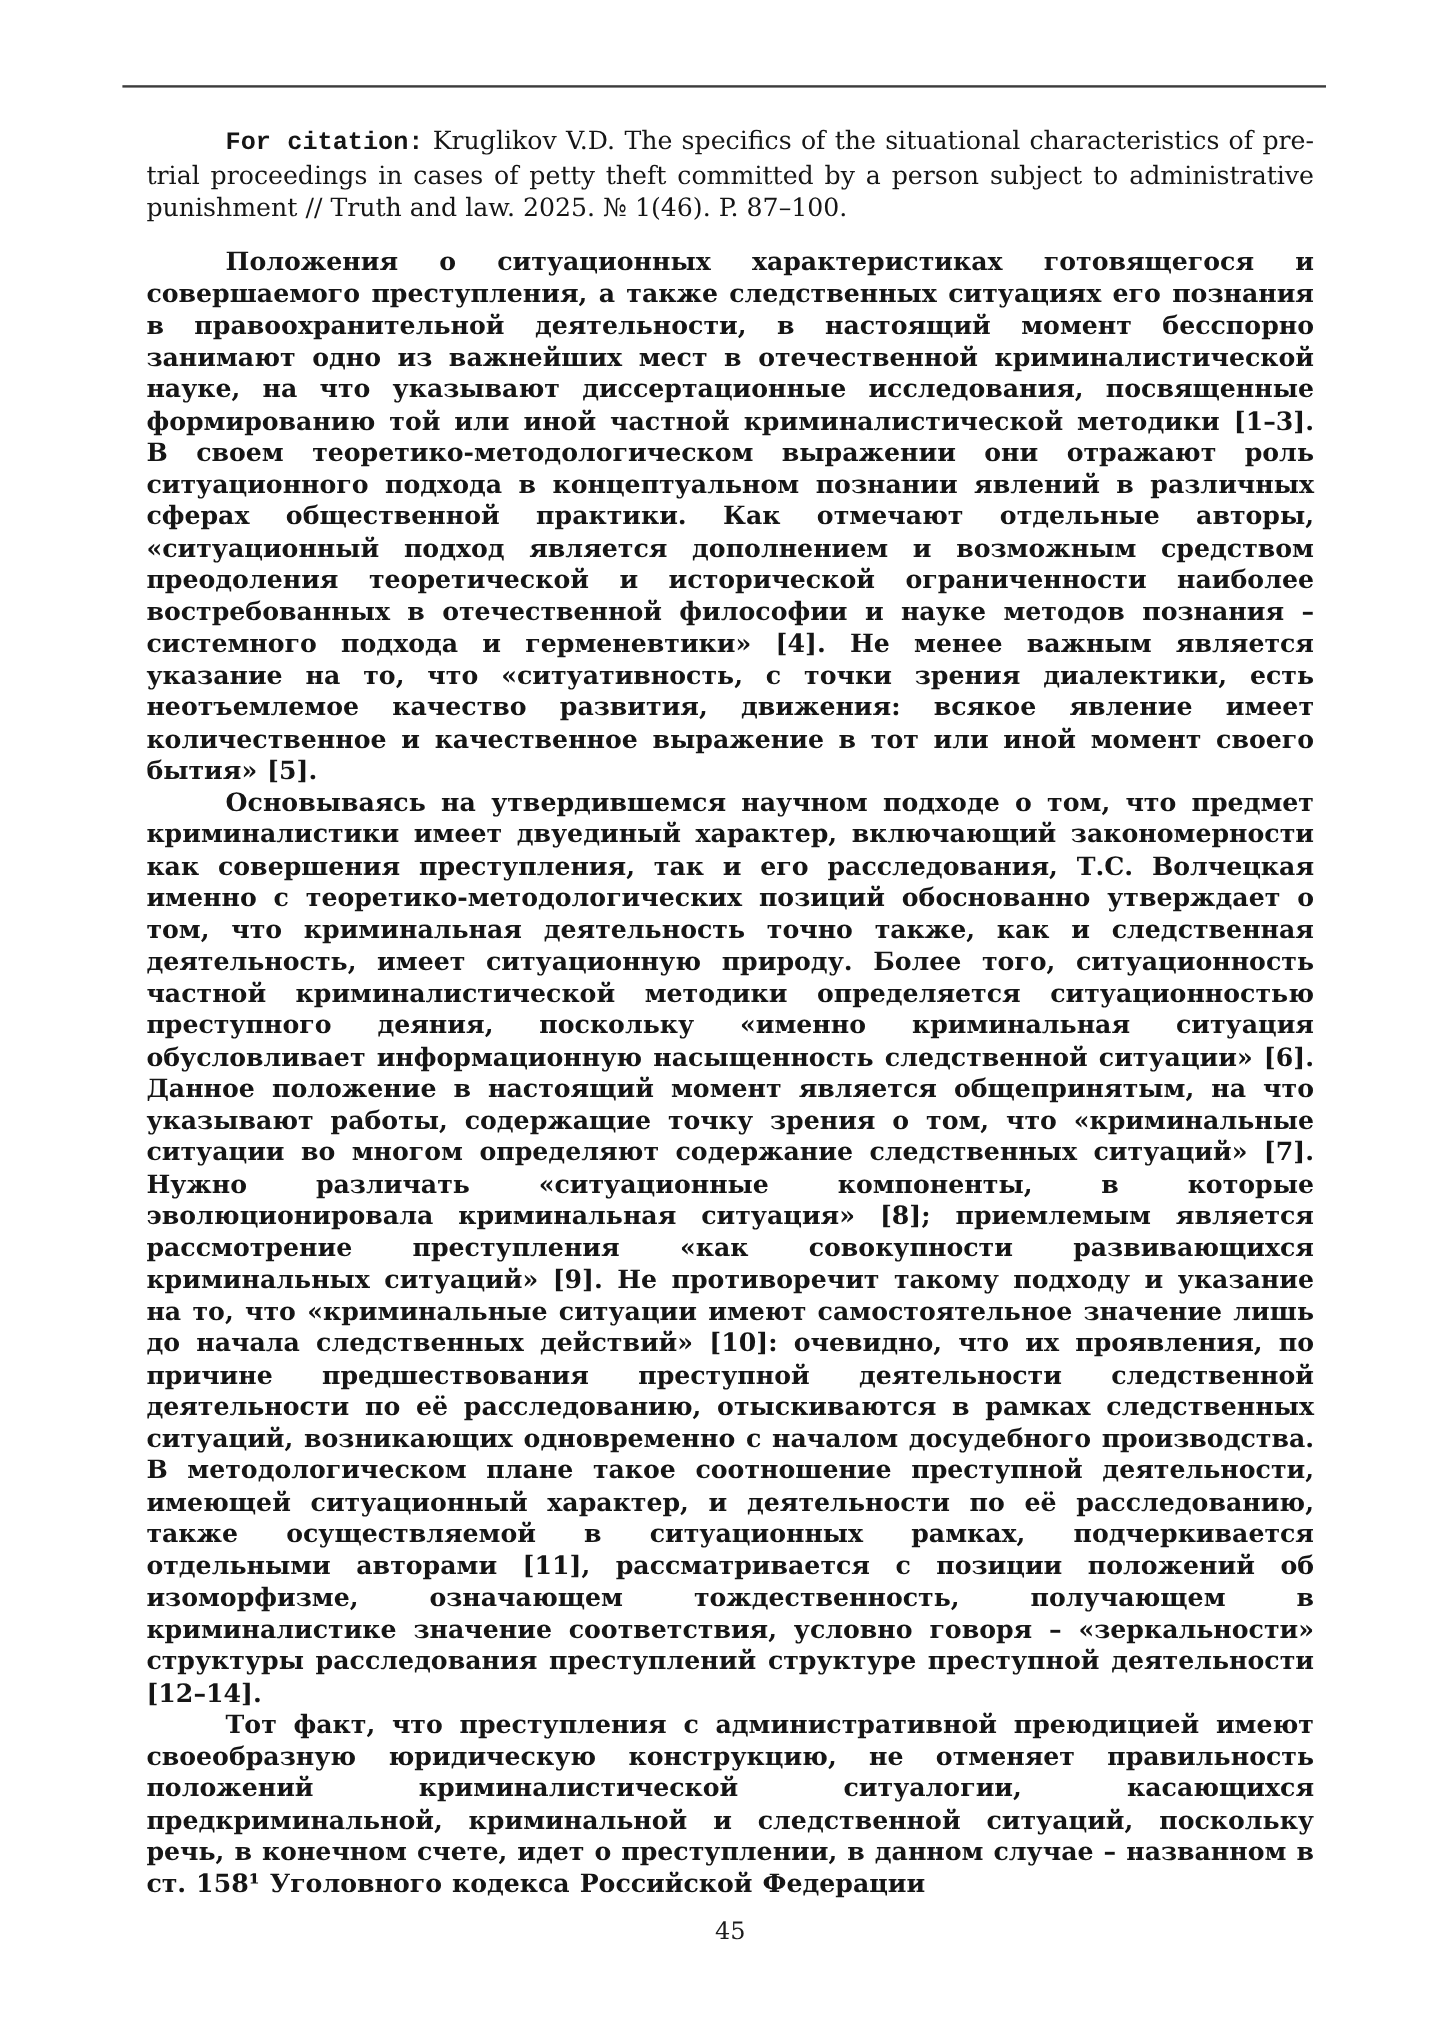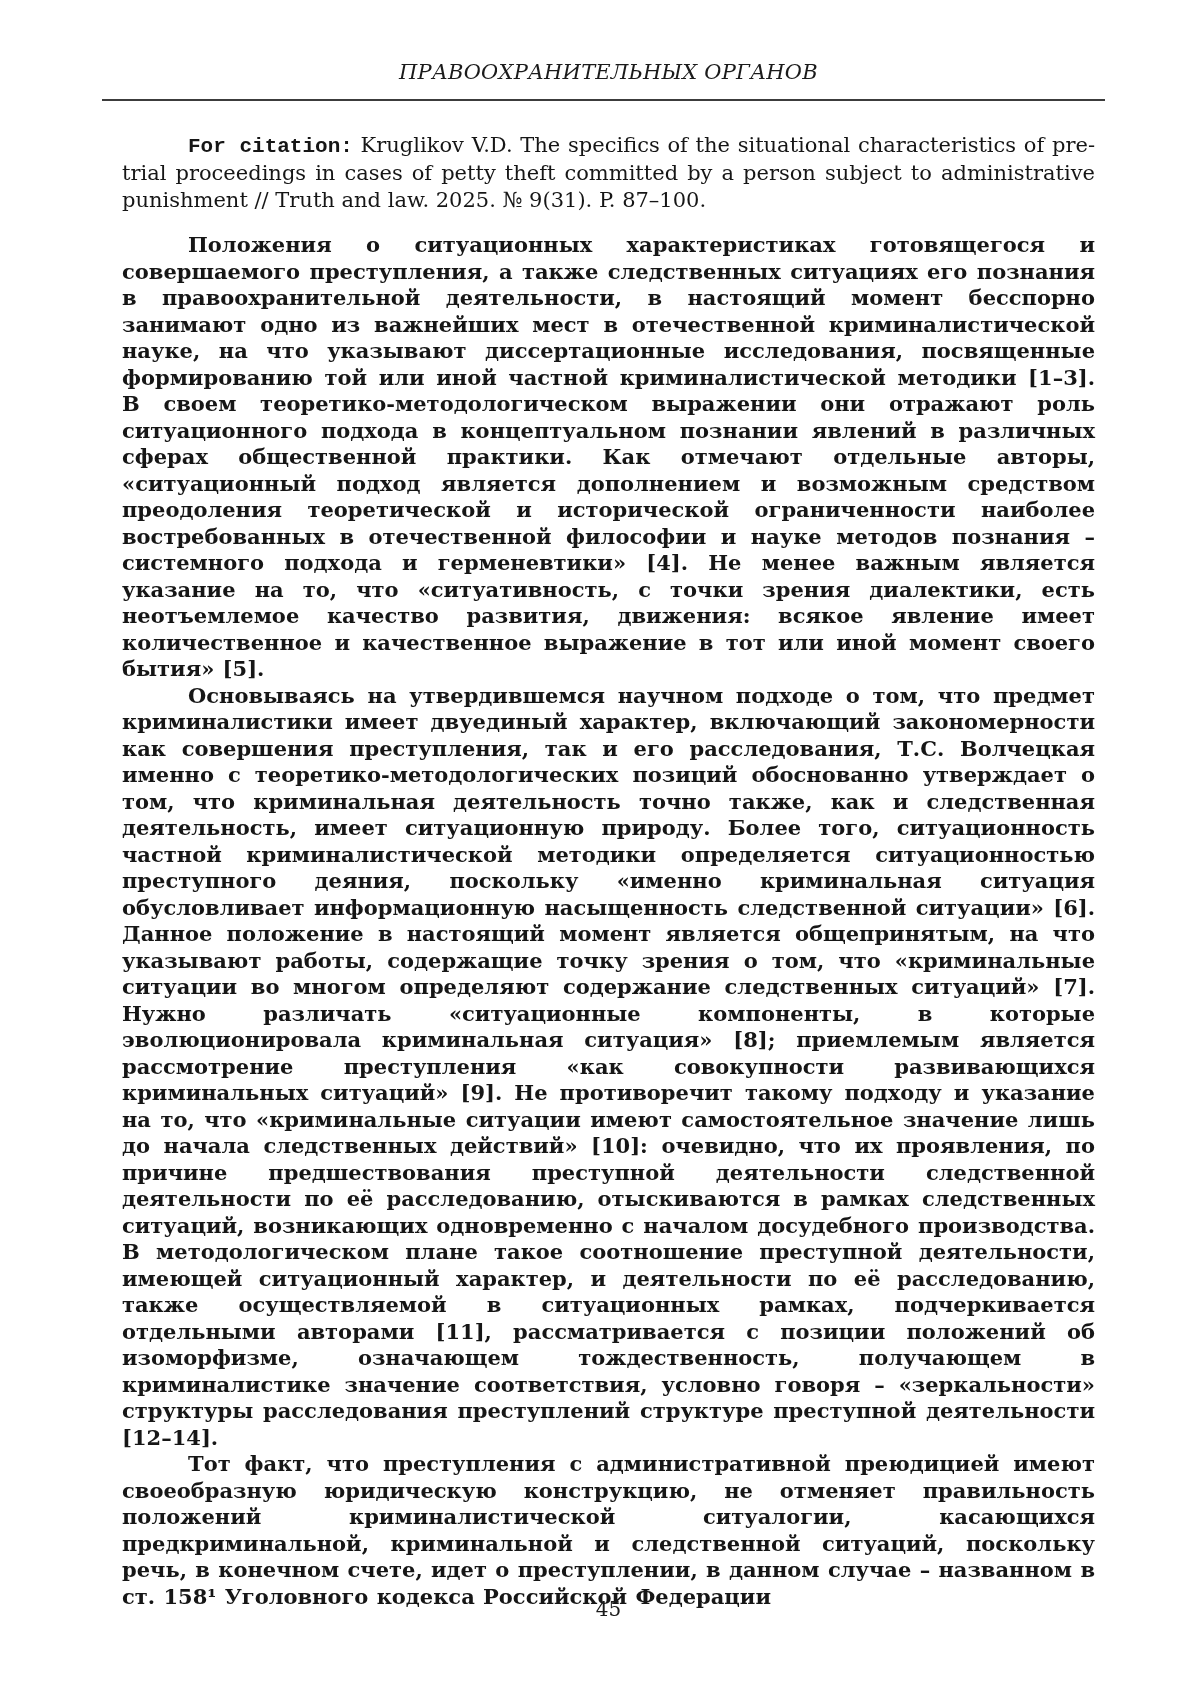--- a/index.html
+++ b/index.html
@@ -66,26 +66,25 @@
     color: #1b1b1b;
   }
 </style>
 </head>
 <body>
 
 <div class="page">
   <div class="content">
 
     <div class="running-header">
-      <div>ПРАВООХРАНИТЕЛЬНЫХ ОРГАНОВ</div>
     </div>
 
     <div class="divider"></div>
 
-    <p class="citation"><b class="citation-label">For citation:</b><span> Kruglikov V.D. The specifics of the situational characteristics of pre-trial proceedings in cases of petty theft committed by a person subject to administrative punishment // Truth and law. 2025. № 9(31). P. 87–100.</span></p>
+    <p class="citation"><b class="citation-label">For citation:</b><span> Kruglikov V.D. The specifics of the situational characteristics of pre-trial proceedings in cases of petty theft committed by a person subject to administrative punishment // Truth and law. 2025. № 1(46). P. 87–100.</span></p>
 
     <p class="body-para">Положения о ситуационных характеристиках готовящегося и совершаемого преступления, а также следственных ситуациях его познания в правоохранительной деятельности, в настоящий момент бесспорно занимают одно из важнейших мест в отечественной криминалистической науке, на что указывают диссертационные исследования, посвященные формированию той или иной частной криминалистической методики [1–3]. В своем теоретико-методологическом выражении они отражают роль ситуационного подхода в концептуальном познании явлений в различных сферах общественной практики. Как отмечают отдельные авторы, «ситуационный подход является дополнением и возможным средством преодоления теоретической и исторической ограниченности наиболее востребованных в отечественной философии и науке методов познания – системного подхода и герменевтики» [4]. Не менее важным является указание на то, что «ситуативность, с точки зрения диалектики, есть неотъемлемое качество развития, движения: всякое явление имеет количественное и качественное выражение в тот или иной момент своего бытия» [5].</p>
     <p class="body-para">Основываясь на утвердившемся научном подходе о том, что предмет криминалистики имеет двуединый характер, включающий закономерности как совершения преступления, так и его расследования, Т.С. Волчецкая именно с теоретико-методологических позиций обоснованно утверждает о том, что криминальная деятельность точно также, как и следственная деятельность, имеет ситуационную природу. Более того, ситуационность частной криминалистической методики определяется ситуационностью преступного деяния, поскольку «именно криминальная ситуация обусловливает информационную насыщенность следственной ситуации» [6]. Данное положение в настоящий момент является общепринятым, на что указывают работы, содержащие точку зрения о том, что «криминальные ситуации во многом определяют содержание следственных ситуаций» [7]. Нужно различать «ситуационные компоненты, в которые эволюционировала криминальная ситуация» [8]; приемлемым является рассмотрение преступления «как совокупности развивающихся криминальных ситуаций» [9]. Не противоречит такому подходу и указание на то, что «криминальные ситуации имеют самостоятельное значение лишь до начала следственных действий» [10]: очевидно, что их проявления, по причине предшествования преступной деятельности следственной деятельности по её расследованию, отыскиваются в рамках следственных ситуаций, возникающих одновременно с началом досудебного производства. В методологическом плане такое соотношение преступной деятельности, имеющей ситуационный характер, и деятельности по её расследованию, также осуществляемой в ситуационных рамках, подчеркивается отдельными авторами [11], рассматривается с позиции положений об изоморфизме, означающем тождественность, получающем в криминалистике значение соответствия, условно говоря – «зеркальности» структуры расследования преступлений структуре преступной деятельности [12–14].</p>
     <p class="body-para">Тот факт, что преступления с административной преюдицией имеют своеобразную юридическую конструкцию, не отменяет правильность положений криминалистической ситуалогии, касающихся предкриминальной, криминальной и следственной ситуаций, поскольку речь, в конечном счете, идет о преступлении, в данном случае – названном в ст. 158¹ Уголовного кодекса Российской Федерации</p>
 
   </div>
 
   <div class="page-number">45</div>
 </div>
 

